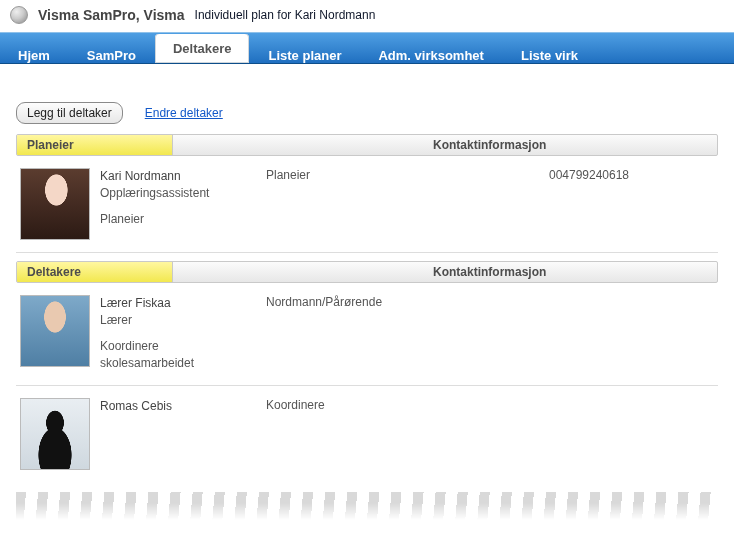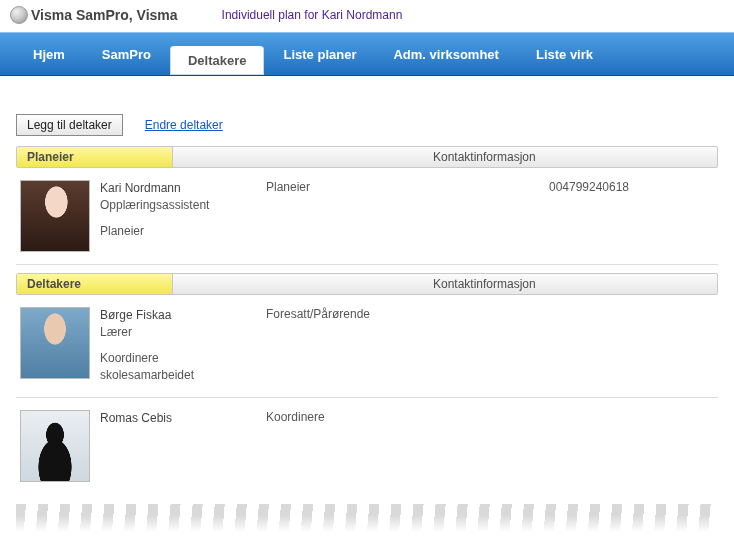--- a/index.html
+++ b/index.html
@@ -6,41 +6,41 @@
   body {
     font-family: "Segoe UI", Tahoma, Arial, sans-serif;
     font-size: 12px;
     background: #fff;
     color: #333;
     width: 734px;
   }
   .topbar {
     display: flex;
     align-items: center;
-    gap: 3px;
+    gap: 10px;
     padding: 6px 4px 8px 10px;
     background: #fff;
   }
   .logo-ball {
     width: 18px; height: 18px;
     border-radius: 50%;
     background: radial-gradient(circle at 35% 30%, #eee 0%, #ccc 45%, #888 100%);
     border: 1px solid #999;
     flex: 0 0 auto;
   }
   .app-title { font-weight: bold; color: #444; font-size: 14px; }
-  .app-subtitle { color: #4c1d95; font-size: 12px; margin-left: 41px; }
+  .app-subtitle { color: #0f172a; font-size: 12px; }
   .nav {
     display: flex;
-    align-items: center;
-    height: 44px;
+    align-items: flex-end;
+    height: 32px;
     background: linear-gradient(#4f9fe3, #1f6fc0);
     border-top: 1px solid #8fc1ea;
     border-bottom: 1px solid #0d4e8a;
-    padding: 0 15px;
+    padding: 0 0;
     overflow: hidden;
   }
   .nav-item {
     display: flex;
     align-items: center;
     justify-content: center;
     color: #fff;
     font-weight: bold;
     font-size: 13px;
     padding: 0 18px;
@@ -68,21 +68,21 @@
   }
   .toolbar-row {
     display: flex;
     align-items: center;
     gap: 22px;
     margin: 20px 0 10px 0;
   }
   .btn {
     background: linear-gradient(#fdfdfd, #e7e7e7);
     border: 1px solid #8a8a8a;
-    border-radius: 0;
+    border-radius: 9px;
     padding: 3px 10px;
     font-size: 12px;
     color: #222;
     cursor: pointer;
   }
   .link {
     color: #1258c9;
     text-decoration: underline;
     cursor: pointer;
   }
@@ -106,21 +106,21 @@
     font-weight: bold;
     color: #4d4d4d;
   }
   .section-head .sh-mid {
     flex: 0 0 260px;
   }
   .section-head .sh-right {
     flex: 1;
     display: flex;
     align-items: center;
-    font-weight: normal;
+    font-weight: bold;
     color: #4d4d4d;
   }
   .row {
     display: flex;
     padding: 12px 6px 12px 4px;
     border-bottom: 1px solid #ddd;
     gap: 10px;
   }
   .avatar {
     width: 70px; height: 72px;
@@ -208,26 +208,26 @@
 
   <div class="section-head">
     <div class="sh-left">Deltakere</div>
     <div class="sh-mid"></div>
     <div class="sh-right">Kontaktinformasjon</div>
   </div>
 
   <div class="row">
     <div class="avatar male"></div>
     <div class="col-person">
-      <div class="person-name">Børge Fiskaa</div>
+      <div class="person-name">Lærer Fiskaa</div>
       <div>Lærer</div>
       <div style="height:8px"></div>
       <div>Koordinere skolesamarbeidet</div>
     </div>
-    <div class="col-role">Foresatt/Pårørende</div>
+    <div class="col-role">Nordmann/Pårørende</div>
     <div class="col-contact"></div>
   </div>
 
   <div class="row" style="border-bottom:none">
     <div class="avatar silhouette"></div>
     <div class="col-person">
       <div class="person-name">Romas Cebis</div>
       <div></div>
       <div></div>
     </div>

